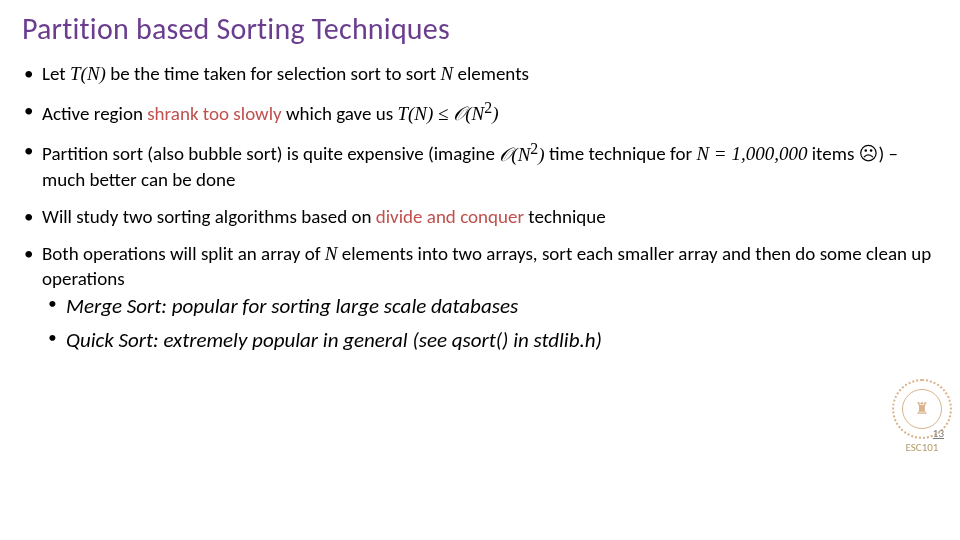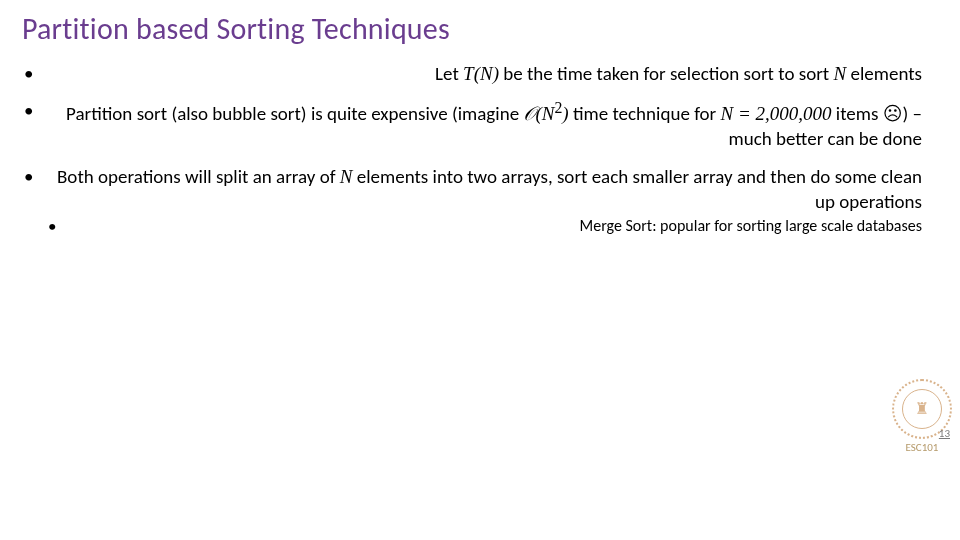--- a/index.html
+++ b/index.html
@@ -1,23 +1,23 @@
 <!DOCTYPE html>
 <html><head>
 <meta charset="utf-8">
 <style>
   * { margin: 0; padding: 0; box-sizing: border-box; }
   html, body { width: 960px; height: 540px; background: #fff; font-family: "Segoe UI", Calibri, Arial, sans-serif; overflow: hidden; }
-  .slide { width: 960px; height: 460px; padding: 10px 38px 0 22px; position: relative; }
+  .slide { width: 960px; height: 460px; padding: 10px 23px 0 22px; position: relative; }
   .title { font-size: 30px; color: #6a3d8f; font-weight: 400; margin-bottom: 14px; letter-spacing: 0.2px; }
   ul.main { list-style: none; }
-  ul.main > li { position: relative; padding-left: 20px; font-size: 19px; color: #000; line-height: 1.32; margin-bottom: 12px; text-align: right; }
+  ul.main > li { position: relative; padding-left: 20px; font-size: 19px; color: #000; line-height: 1.32; margin-bottom: 12px; }
   ul.main > li::before { content: "•"; position: absolute; left: 2px; top: 0; font-size: 19px; }
   ul.sub { list-style: none; margin-top: 2px; }
-  ul.sub > li { position: relative; padding-left: 18px; font-size: 16px; color: #000; line-height: 1.3; margin-bottom: 6px; margin-left: 6px; }
+  ul.sub > li { position: relative; padding-left: 18px; font-size: 21px; color: #000; line-height: 1.3; margin-bottom: 6px; margin-left: 6px; font-style: italic; }
   ul.sub > li::before { content: "•"; position: absolute; left: 0; top: 0; font-size: 17px; }
   .math { font-family: "Cambria Math", "Times New Roman", serif; font-style: italic; }
   .mathup { font-family: "Cambria Math", "Times New Roman", serif; font-style: normal; }
   .emph { color: #c0504d; }
   .footer { position: absolute; right: 8px; bottom: 6px; text-align: center; color: #b59a6b; font-size: 11px; line-height: 1.2; }
   .seal {
     width: 60px; height: 60px; border-radius: 50%;
     border: 2px dotted #d9b38c;
     display: flex; align-items: center; justify-content: center;
     margin: 0 auto 2px auto;
@@ -33,32 +33,39 @@
 <body>
 
 <div class="slide">
   <h1 class="title">Partition based Sorting Techniques</h1>
 
   <ul class="main">
     <li>
       <span>Let </span><span class="math">T(N)</span><span> be the time taken for selection sort to sort </span><span class="math">N</span><span> elements</span>
     </li>
     <li>
-      <span>Partition sort (also bubble sort) is quite expensive (imagine </span><span class="math"><span>𝒪(N</span><sup class="mathup">2</sup><span>)</span></span><span> time technique for </span><span class="math">N = 2,000,000</span><span> items ☹) – much better can be done</span>
+      <span>Active region </span><span class="emph">shrank too slowly</span><span> which gave us </span><span class="math"><span>T(N) ≤ 𝒪(N</span><sup class="mathup">2</sup><span>)</span></span>
+    </li>
+    <li>
+      <span>Partition sort (also bubble sort) is quite expensive (imagine </span><span class="math"><span>𝒪(N</span><sup class="mathup">2</sup><span>)</span></span><span> time technique for </span><span class="math">N = 1,000,000</span><span> items ☹) – much better can be done</span>
+    </li>
+    <li>
+      <span>Will study two sorting algorithms based on </span><span class="emph">divide and conquer</span><span> technique</span>
     </li>
     <li>
       <span>Both operations will split an array of </span><span class="math">N</span><span> elements into two arrays, sort each smaller array and then do some clean up operations</span>
       <ul class="sub">
         <li>Merge Sort: popular for sorting large scale databases</li>
+        <li>Quick Sort: extremely popular in general (see qsort() in stdlib.h)</li>
       </ul>
     </li>
   </ul>
 
   <div class="footer">
     <div class="seal">
       <div class="seal-inner">
         <span style="color:#d9b38c;font-size:16px;">♜</span>
       </div>
     </div>
-    <div style="position:absolute; right:2px; bottom:14px; color:#7a7a7a;text-decoration:underline;">13</div>
+    <div style="position:absolute; right:8px; bottom:14px; color:#7a7a7a;text-decoration:underline;">13</div>
     <div>ESC101</div>
   </div>
 </div>
 
 </body></html>

